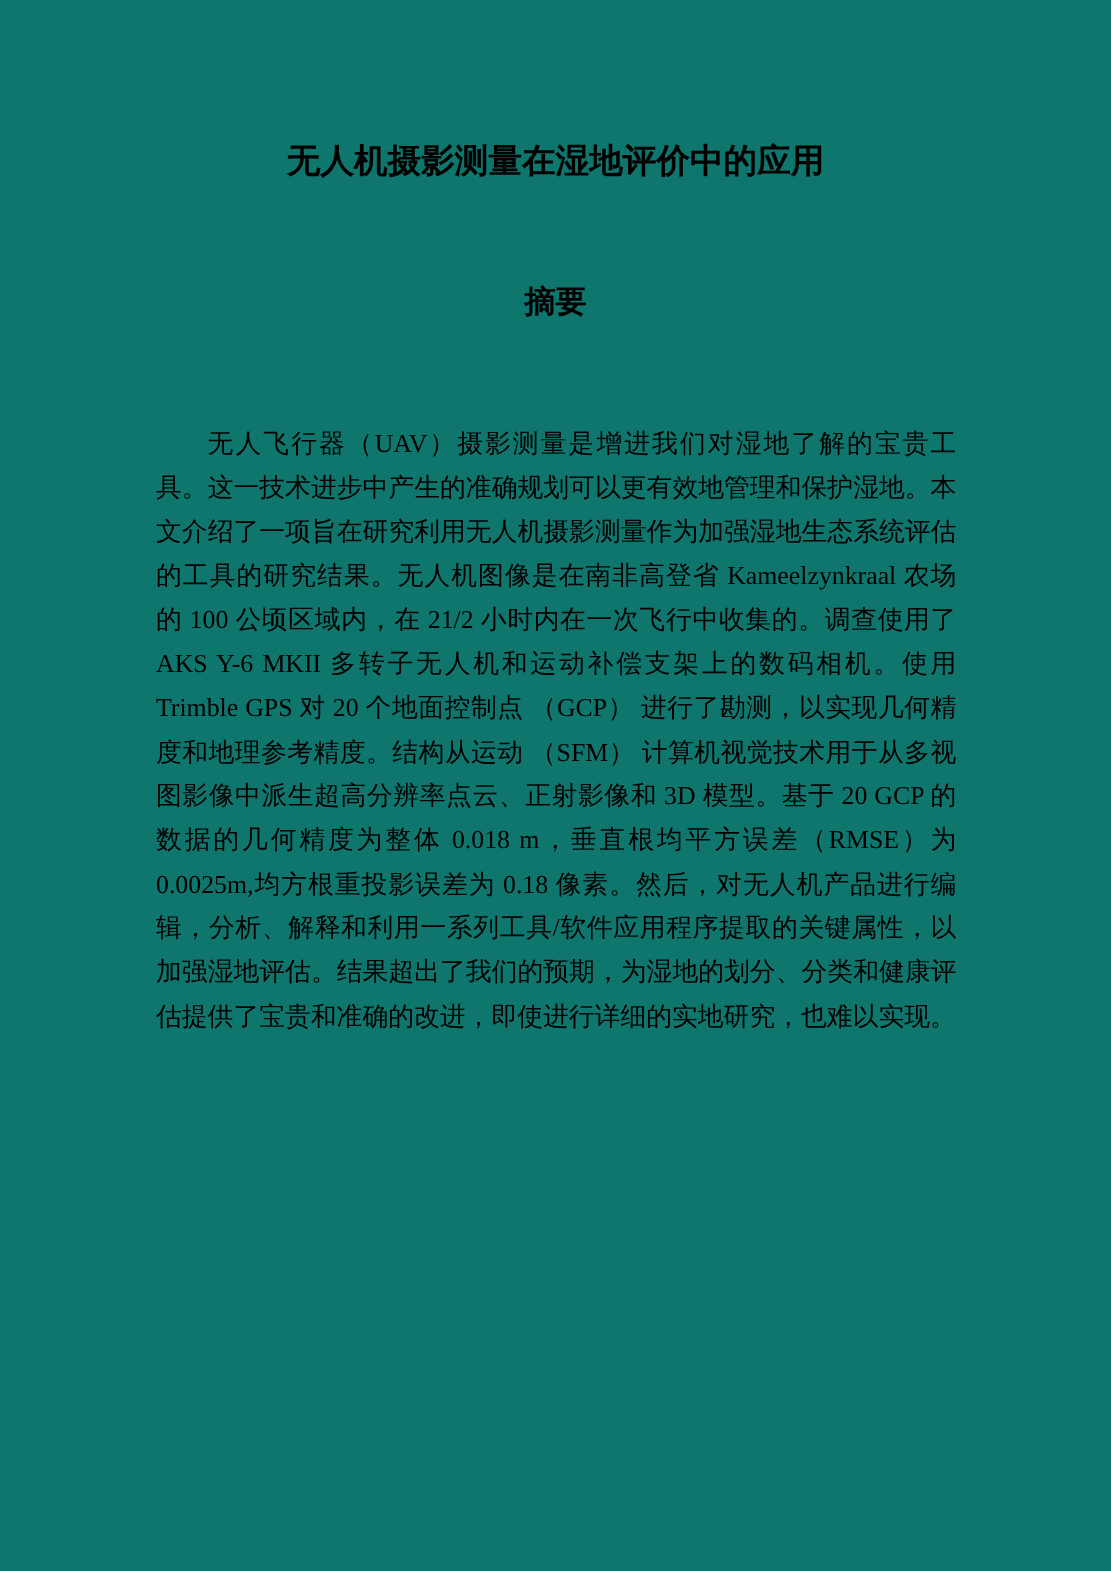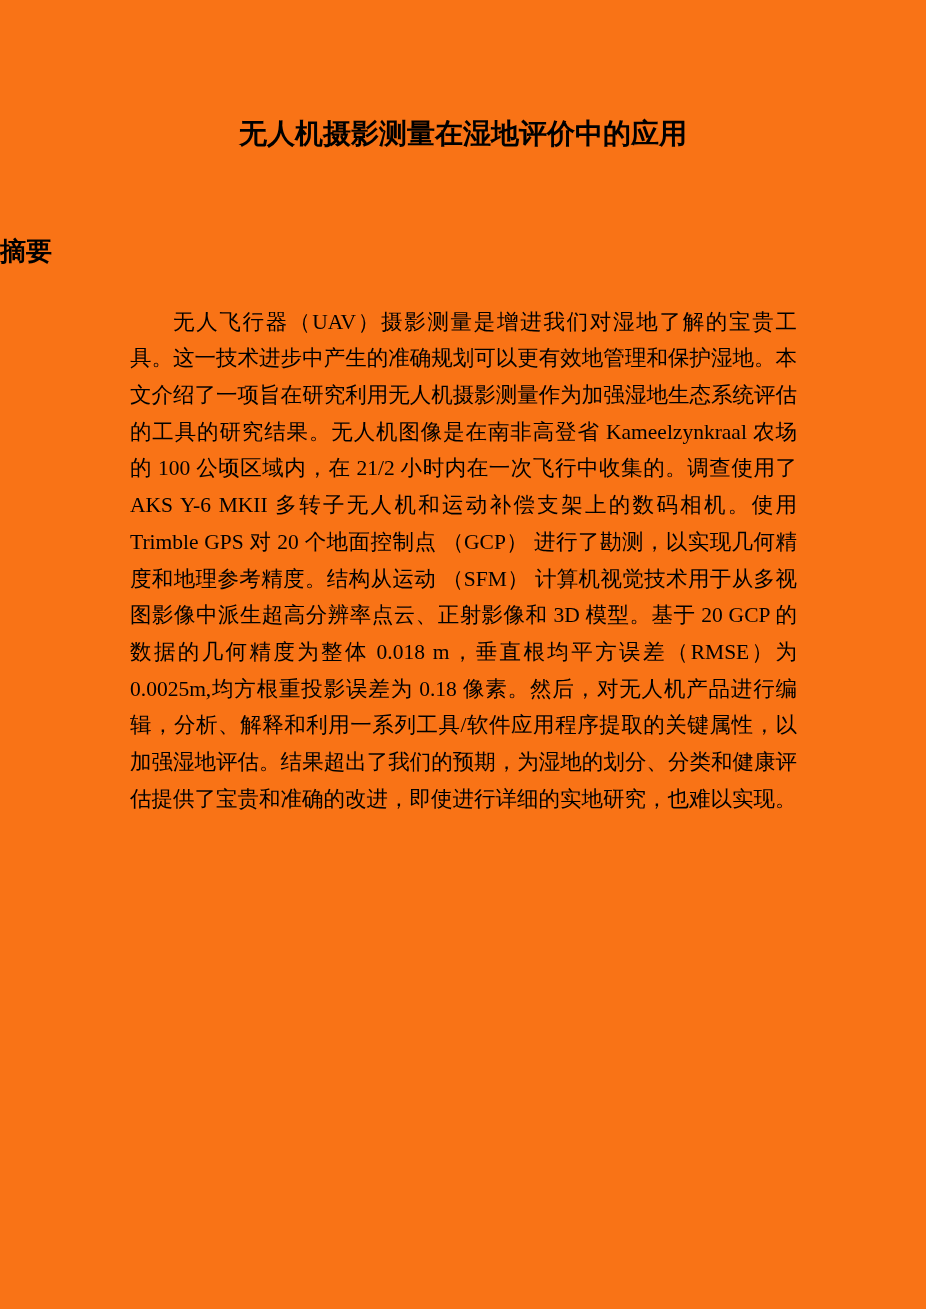--- a/index.html
+++ b/index.html
@@ -5,42 +5,43 @@
   html, body {
     margin: 0;
     padding: 0;
     background: #ffffff;
   }
   .page {
     position: relative;
     width: 926px;
     height: 1309px;
     margin: 0 auto;
-    background: #f97316;
+    background: #0f766e;
     color: #000000;
     overflow: hidden;
   }
   .doc-title {
     margin: 0;
     padding-top: 116px;
     text-align: center;
     font-family: "Liberation Sans", "DejaVu Sans", sans-serif;
     font-weight: bold;
     font-size: 28px;
     line-height: 1.3;
   }
   .abstract-heading {
     margin: 84px 0 0 0;
+    text-align: center;
     font-family: "Liberation Sans", "DejaVu Sans", sans-serif;
     font-weight: bold;
     font-size: 26px;
     line-height: 1.2;
   }
   .abstract-body {
-    margin: 36px 129px 0 130px;
+    margin: 84px 129px 0 130px;
     font-family: "Liberation Serif", "DejaVu Serif", serif;
     font-size: 21.5px;
     line-height: 36.7px;
     text-align: justify;
     text-indent: 43px;
   }
   .keywords-line {
     margin: 50px 129px 0 130px;
     font-family: "Liberation Serif", "DejaVu Serif", serif;
     font-size: 21.5px;

